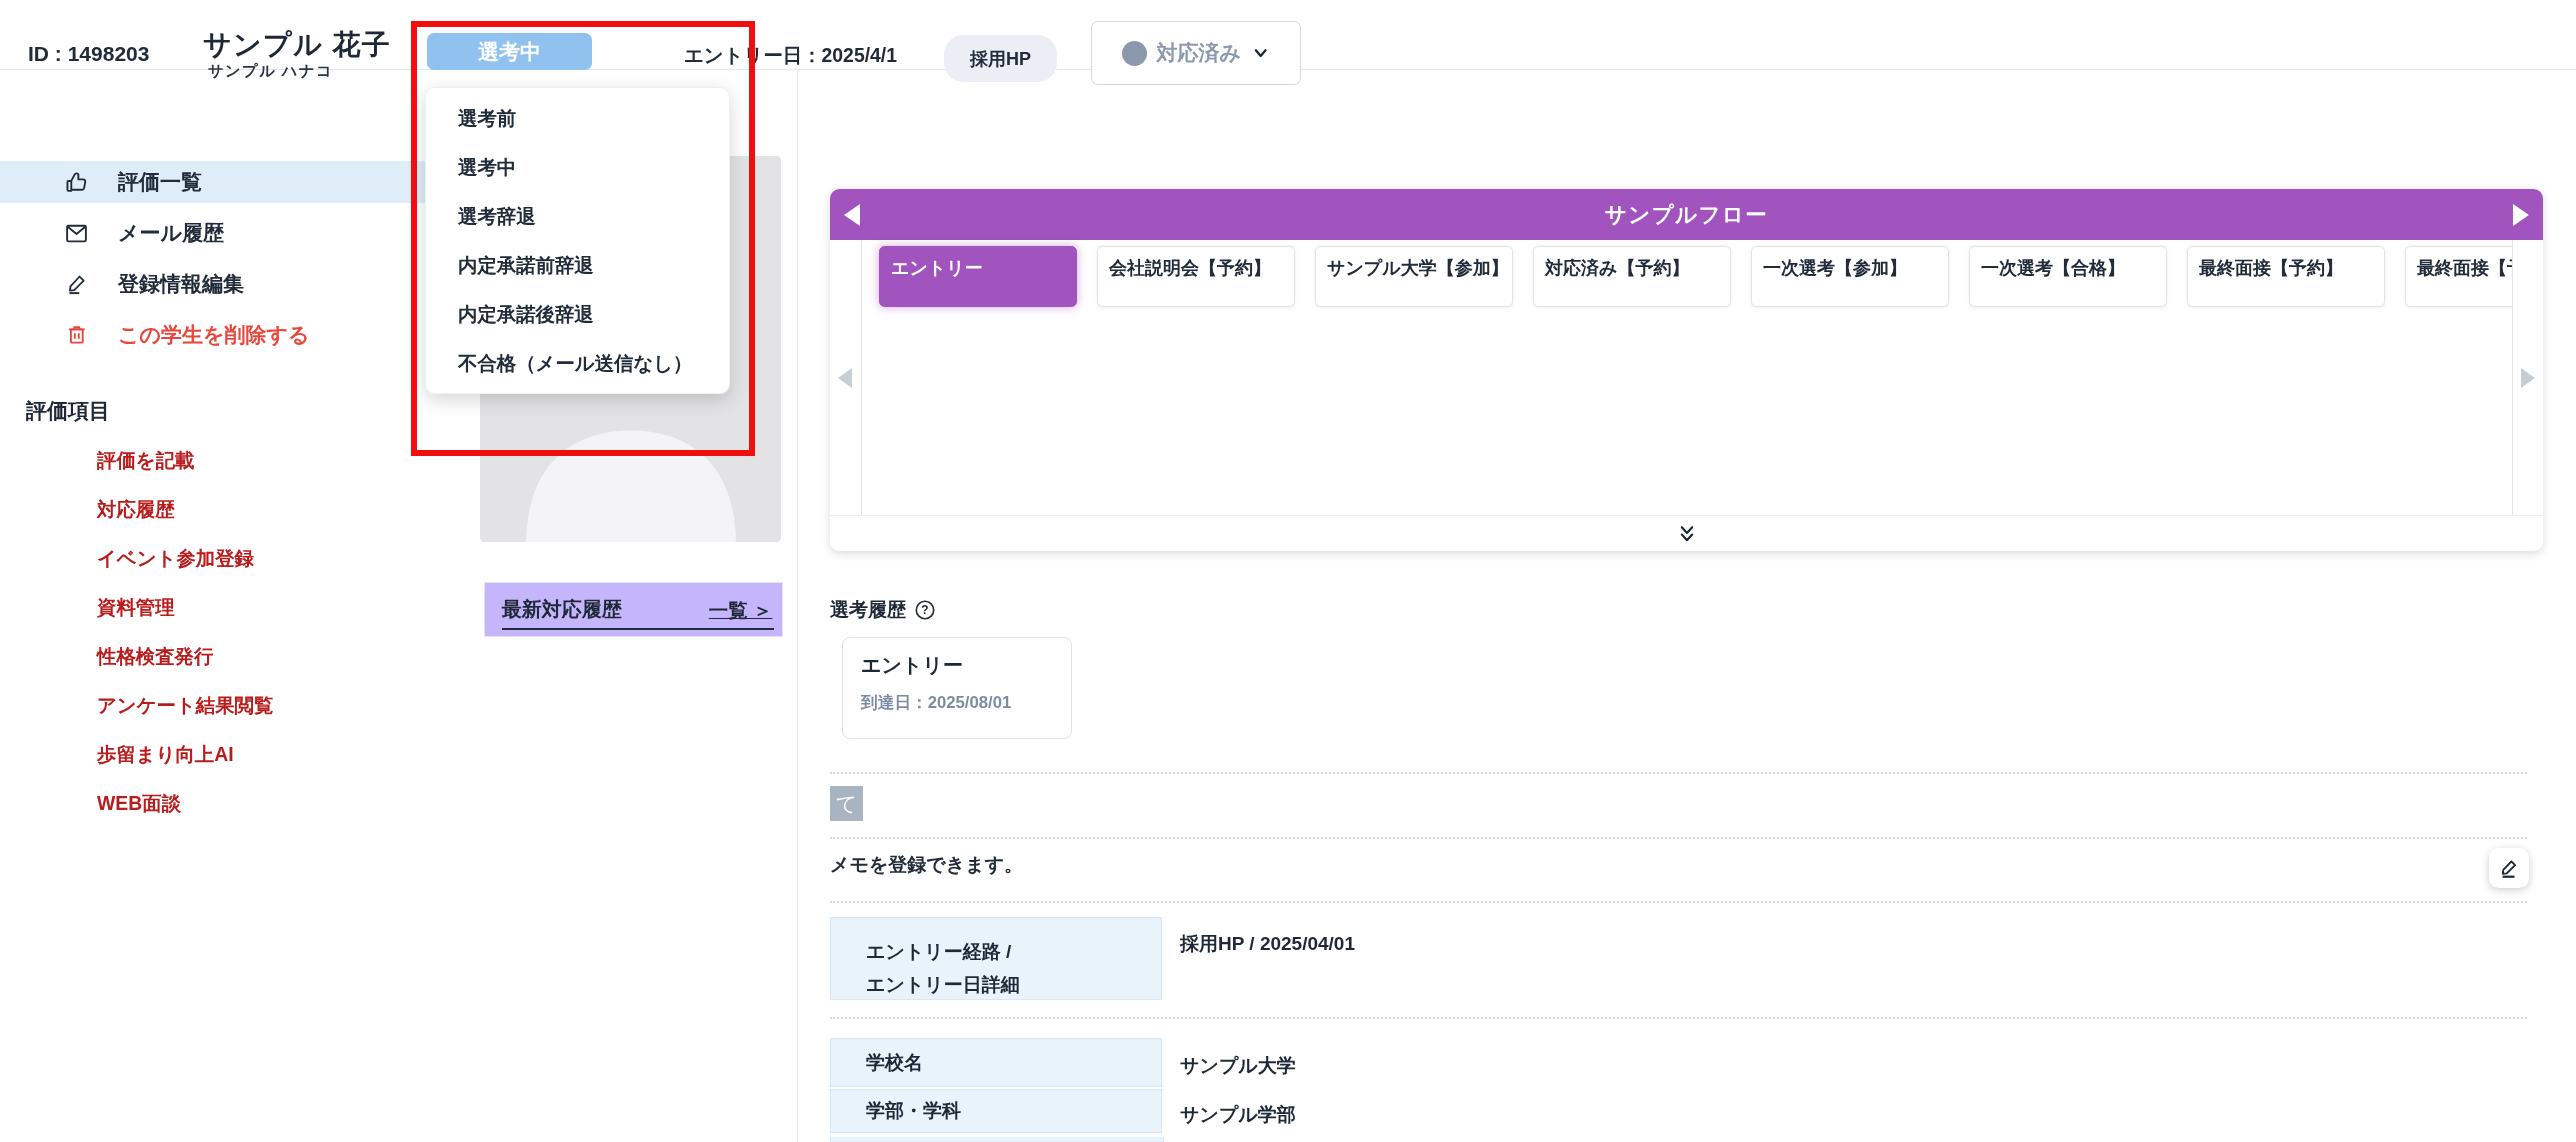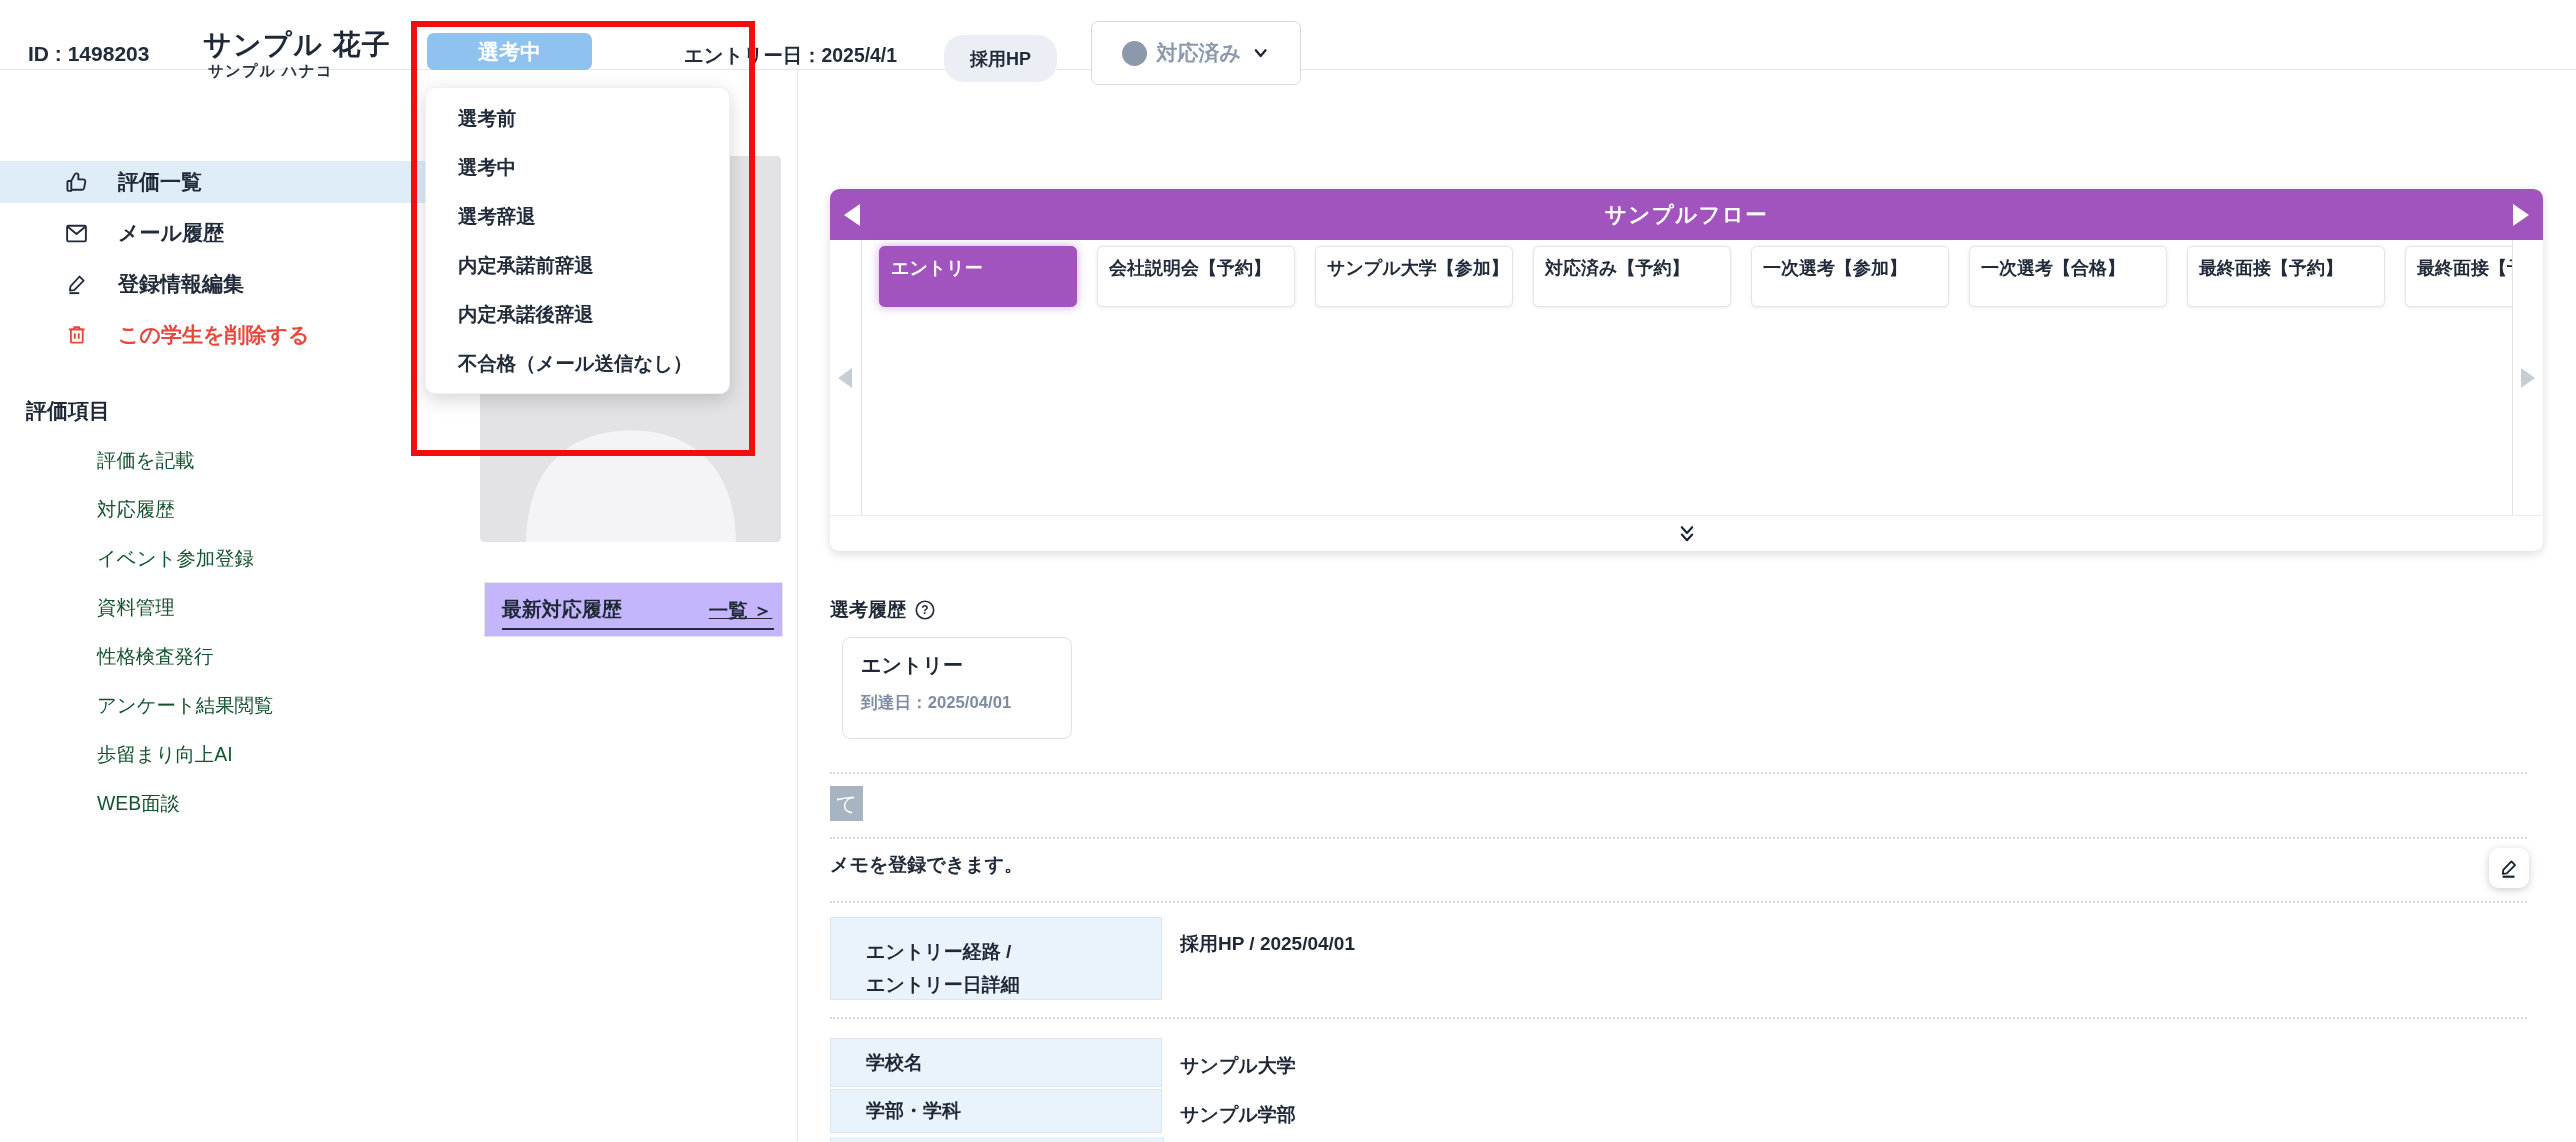--- a/index.html
+++ b/index.html
@@ -42,21 +42,21 @@
 
   
   .sidebar-nav{position:absolute;left:0;top:161px;width:458px;z-index:6;}
   .nav-row{height:42px;margin-bottom:9px;display:flex;align-items:center;padding-left:64px;gap:29px;cursor:pointer;}
   .nav-row.active{background:#DEEDF8;}
   .nav-row .nav-label{font-size:21px;font-weight:bold;color:#222B3A;}
   .nav-row.danger .nav-label{color:#E8483C;}
   .nav-icon{width:25px;height:25px;flex:0 0 25px;display:flex;align-items:center;justify-content:center;}
   .section-title{position:absolute;left:26px;top:397px;font-size:21px;font-weight:bold;color:#1E2836;}
   .sub-items{position:absolute;left:97px;top:436px;width:361px;}
-  .sub-item{height:49px;display:flex;align-items:center;font-size:19.4px;font-weight:400;color:#14532d;cursor:pointer;}
+  .sub-item{height:49px;display:flex;align-items:center;font-size:19.4px;font-weight:700;color:#b91c1c;cursor:pointer;}
 
   
   .photo-box{position:absolute;left:480px;top:156px;width:301px;height:386px;background:#E3E3E5;border-radius:4.2px;overflow:hidden;z-index:5;}
   .photo-box svg{position:absolute;left:50%;bottom:-4.2px;transform:translateX(-50%);}
 
   
   .latest-box{position:absolute;left:484px;top:582px;width:297px;height:53px;background:#c4b5fd;border:0.7px solid #E3E6EA;z-index:6;}
   .latest-title{position:absolute;left:16.7px;top:12.5px;font-size:20px;font-weight:bold;color:#1E2836;}
   .latest-link{position:absolute;right:9.7px;top:14px;font-size:19.4px;font-weight:bold;color:#1E2836;text-decoration:underline;cursor:pointer;}
   .latest-rule{position:absolute;left:16.7px;right:8.3px;bottom:5.6px;height:2.8px;background:#222B3A;}
@@ -241,21 +241,21 @@
 
 <div class="sel-title-row">
   <span class="sel-title">選考履歴</span>
   <svg width="22" height="22" viewBox="0 0 24 24">
     <circle cx="12" cy="12" r="9.5" fill="none" stroke="#222B3A" stroke-width="1.8"></circle>
     <text x="12" y="16.5" text-anchor="middle" font-size="13" font-weight="bold" fill="#222B3A">?</text>
   </svg>
 </div>
 <div class="sel-card">
   <div class="sel-stage">エントリー</div>
-  <div class="sel-date">到達日：2025/04/01</div>
+  <div class="sel-date">到達日：2025/08/01</div>
 </div>
 
 <div class="dotted" style="top:772px;"></div>
 <div class="dotted" style="top:837px;"></div>
 <div class="dotted" style="top:901px;"></div>
 <div class="dotted" style="top:1017px;"></div>
 
 <div class="tag-chip">て</div>
 <div class="memo-text">メモを登録できます。</div>
 <div class="memo-edit-btn">

